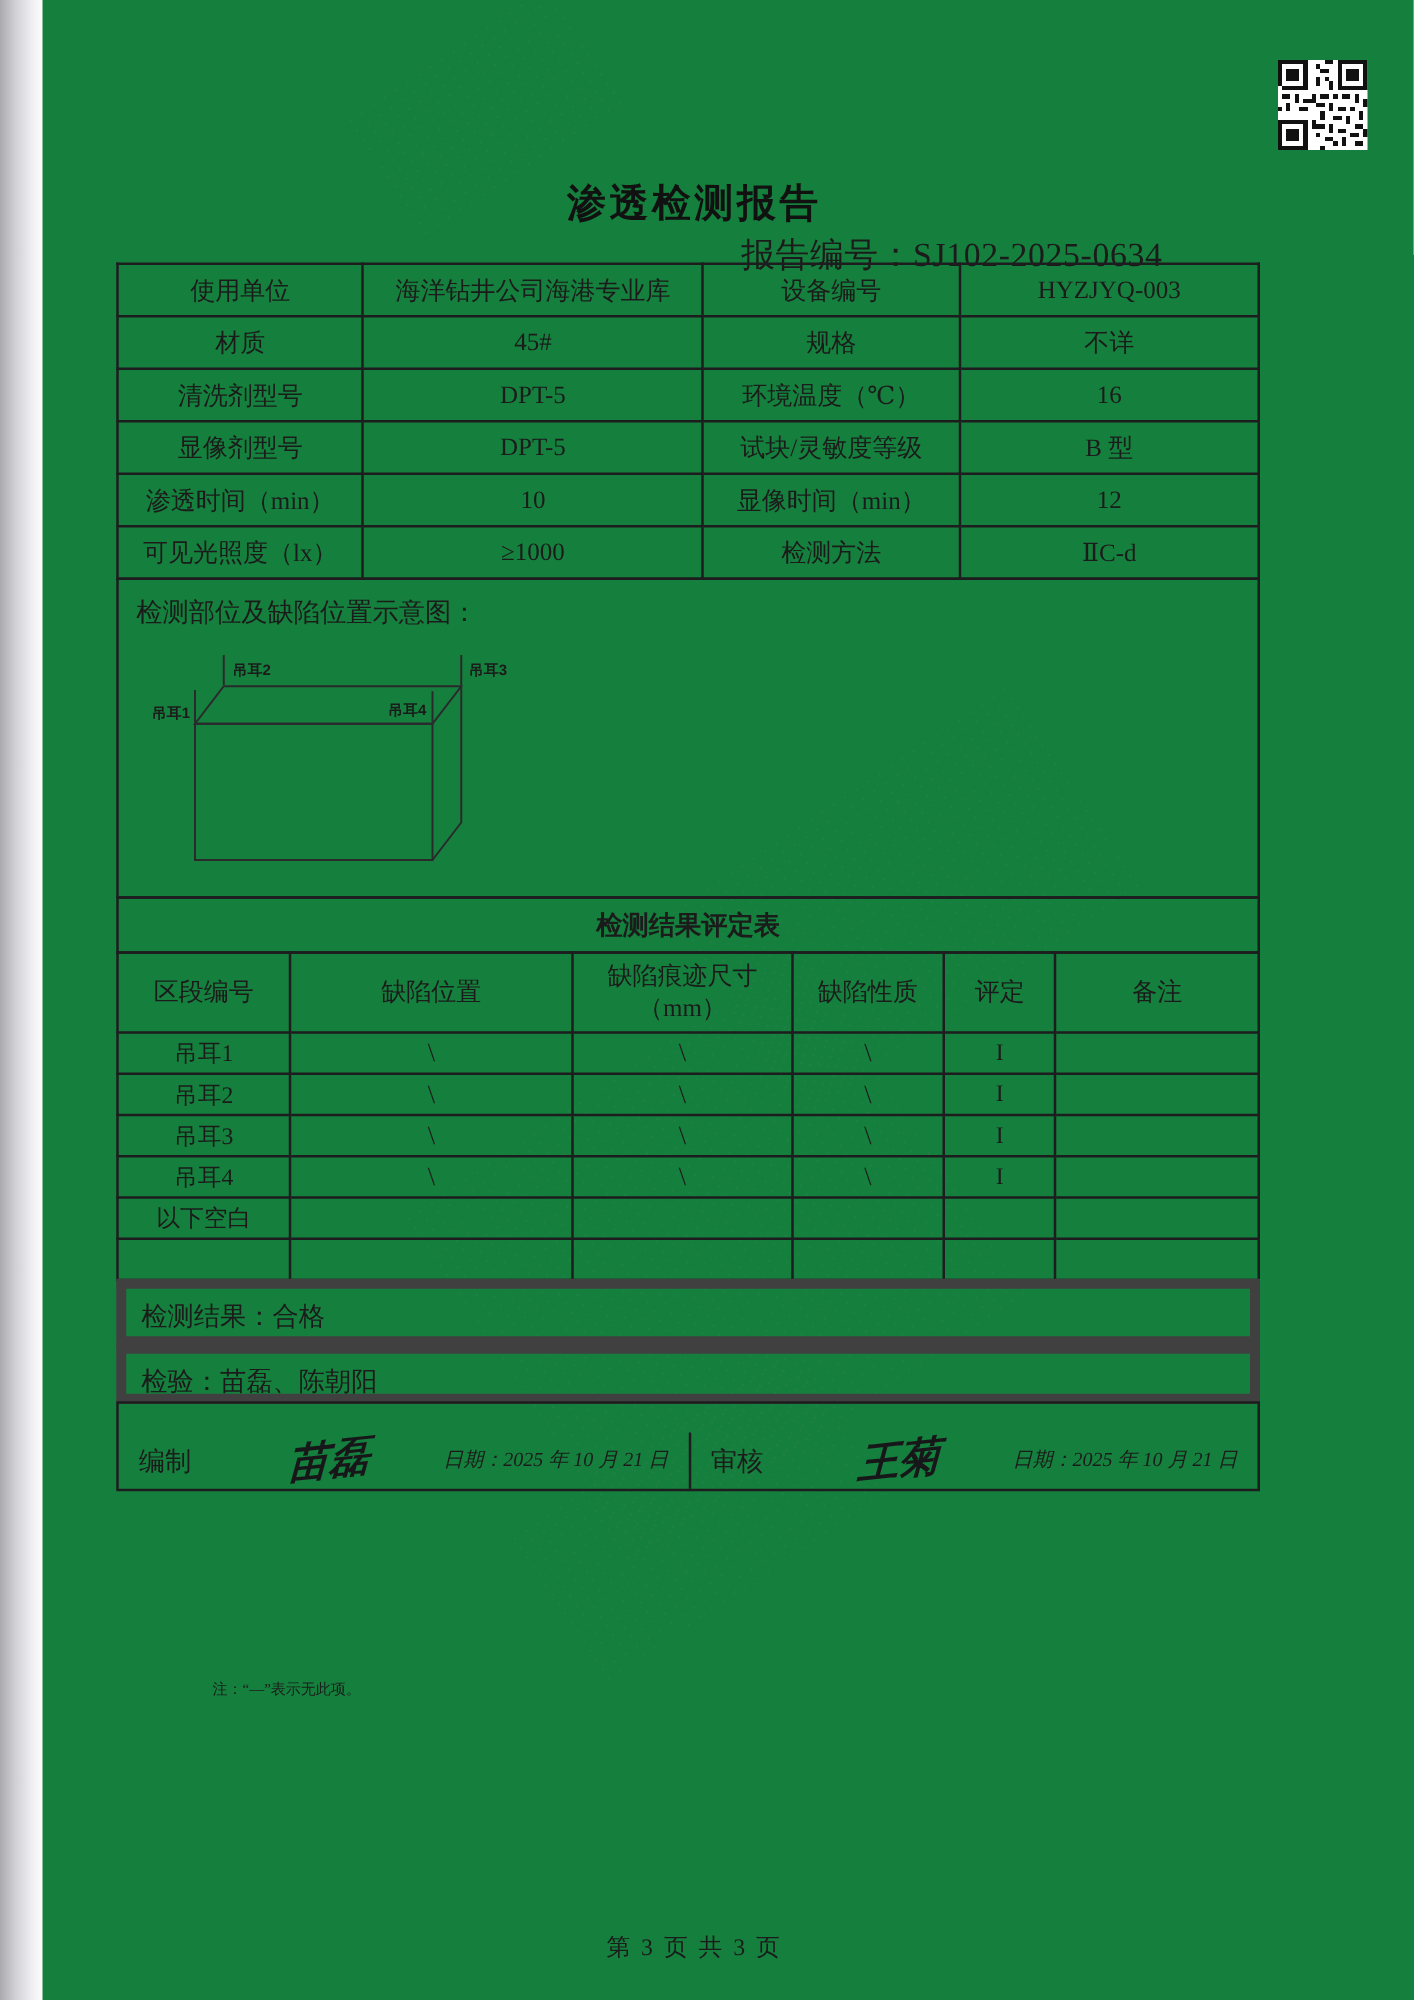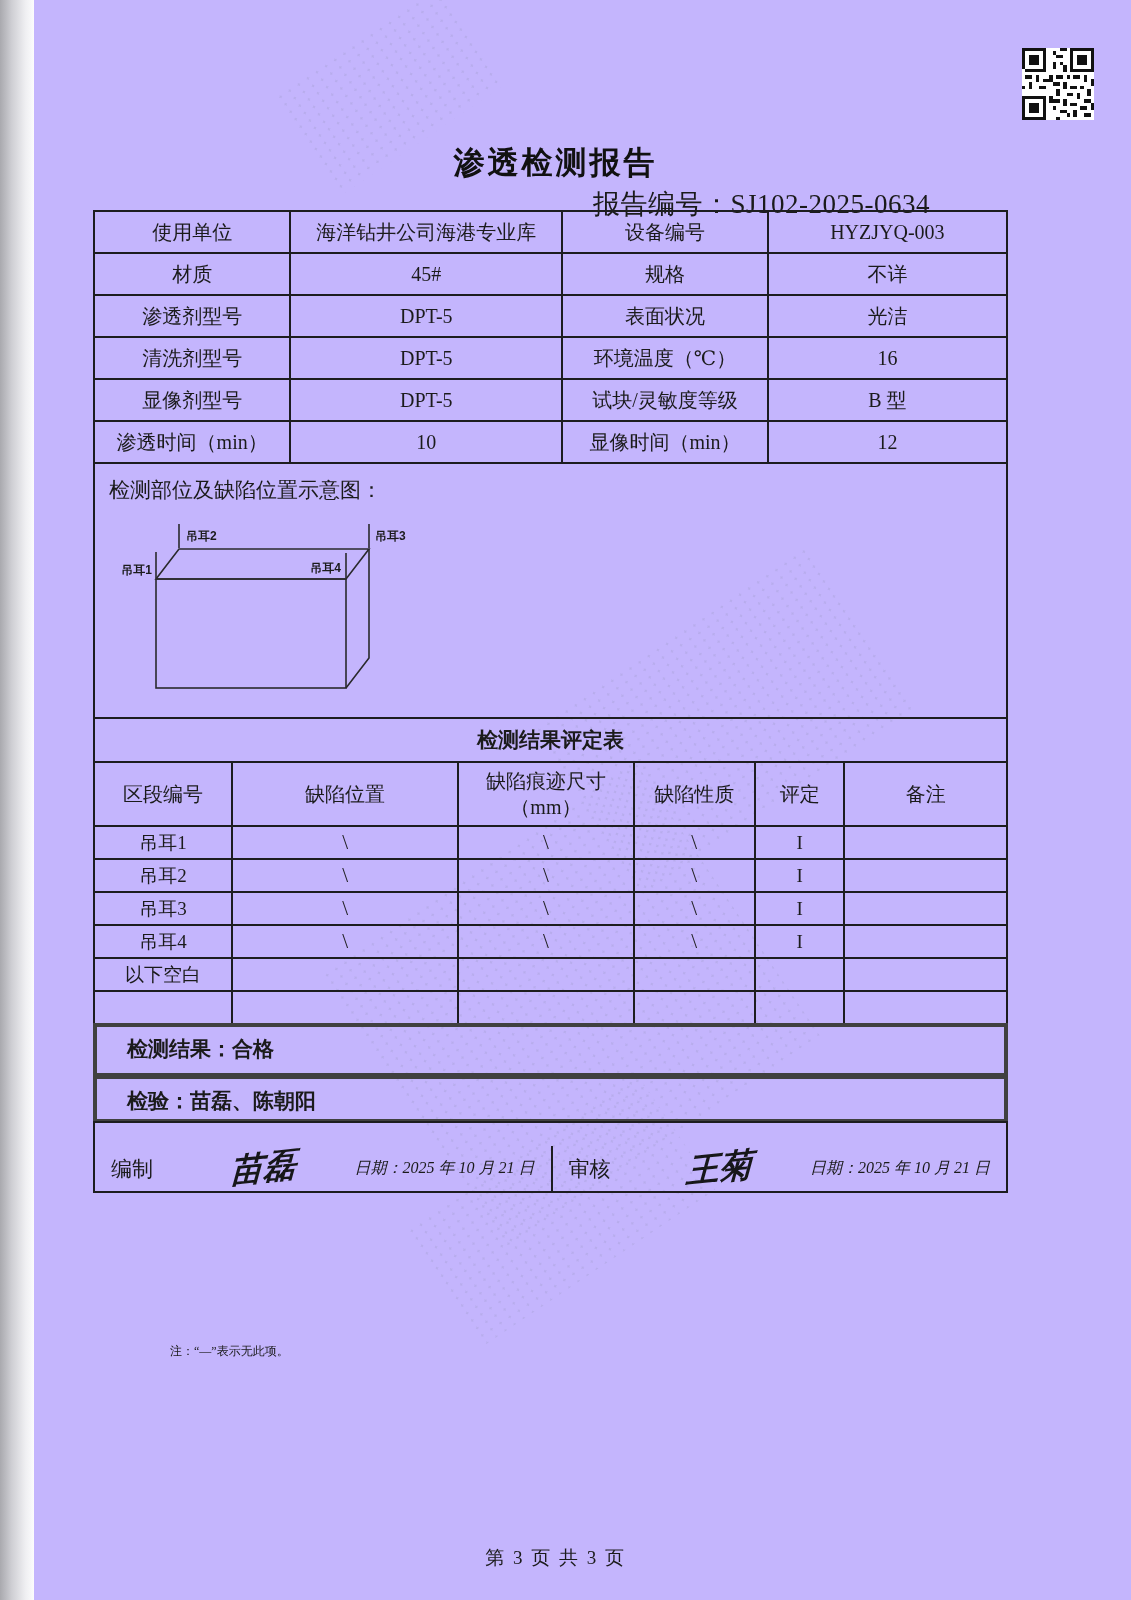--- a/index.html
+++ b/index.html
@@ -1,19 +1,19 @@
 <!DOCTYPE html>
 <html><head>
 <meta charset="utf-8">
 <style>
   * { margin:0; padding:0; box-sizing:border-box; }
   html,body { background:#e9e9ec; }
   .page {
     position:relative; width:1131px; height:1600px;
-    background:#c4b5fd; overflow:hidden;
+    background:#15803d; overflow:hidden;
     font-family:"Liberation Serif","DejaVu Serif",serif;
     color:#1b1b1b;
   }
   .scan-edge {
     position:absolute; left:0; top:0; width:34px; height:100%;
     background:linear-gradient(to right,#a9a9ae 0%,#cfcfd4 35%,#efeff2 75%,#fcfcfd 100%);
   }
   .wm {
     position:absolute; opacity:.14; pointer-events:none;
     background-image:radial-gradient(circle,#6b7686 1px,transparent 1.2px);
@@ -41,21 +41,21 @@
   .sketch svg { position:absolute; left:18px; top:52px; }
   .sketch svg text { font-family:"Liberation Sans","DejaVu Sans",sans-serif; font-weight:700; font-size:12px; fill:#1b1b1b; }
   .results-title {
     border:2px solid #1d1d1f; margin-top:-2px; height:46px;
     display:flex; align-items:center; justify-content:center; font-size:21px;font-weight:bold;
   }
   .results-table th { height:64px; font-size:20px; padding:0 6px; line-height:1.3; }
   .results-table td { height:33px; font-size:19px; }
   .results-table td.slash { font-size:21px; }
   .line-row {
-    border:4px solid #404040; margin-top:-2px; padding:8px 0 0 30px; font-size:21px;font-weight:bold;
+    border:8px solid #404040; margin-top:-2px; padding:8px 0 0 12px; font-size:21px;
   }
   .result-line { height:54px; }
   .inspector-line { height:48px; }
   .sign-row {
     border:2px solid #1d1d1f; margin-top:-2px; height:72px; display:flex;align-items:flex-end;
   }
   .sign-half { flex:1 1 50%; display:flex; align-items:center; padding:0 16px; }
   .sign-half + .sign-half { border-left:2px solid #1d1d1f; }
   .sign-label { font-size:21px; margin-right:18px; }
   .signature {
@@ -152,42 +152,42 @@
         <td>设备编号</td>
         <td>HYZJYQ-003</td>
       </tr>
       <tr>
         <td>材质</td>
         <td>45#</td>
         <td>规格</td>
         <td>不详</td>
       </tr>
       <tr>
-        <td>渗透剂型号</td>
-        <td>DPT-5</td>
-        <td>表面状况</td>
-        <td>光洁</td>
-      </tr>
-      <tr>
         <td>清洗剂型号</td>
         <td>DPT-5</td>
         <td>环境温度（℃）</td>
         <td>16</td>
       </tr>
       <tr>
         <td>显像剂型号</td>
         <td>DPT-5</td>
         <td>试块/灵敏度等级</td>
         <td>B 型</td>
       </tr>
       <tr>
         <td>渗透时间（min）</td>
         <td>10</td>
         <td>显像时间（min）</td>
         <td>12</td>
+      </tr>
+      <tr>
+        <td>可见光照度（lx）</td>
+        <td>≥1000</td>
+        <td>检测方法</td>
+        <td>ⅡC-d</td>
       </tr>
     </tbody>
       </table>
 
     <div class="sketch">
       <div class="sketch-caption">检测部位及缺陷位置示意图：</div>
       <svg width="330" height="220" viewBox="0 0 330 220">
         <g fill="none" stroke="#2a2a2c" stroke-width="1.6">
           <rect x="43" y="63" width="190" height="109"></rect>
           <polygon points="43,63 66,33 256,33 233,63"></polygon>

